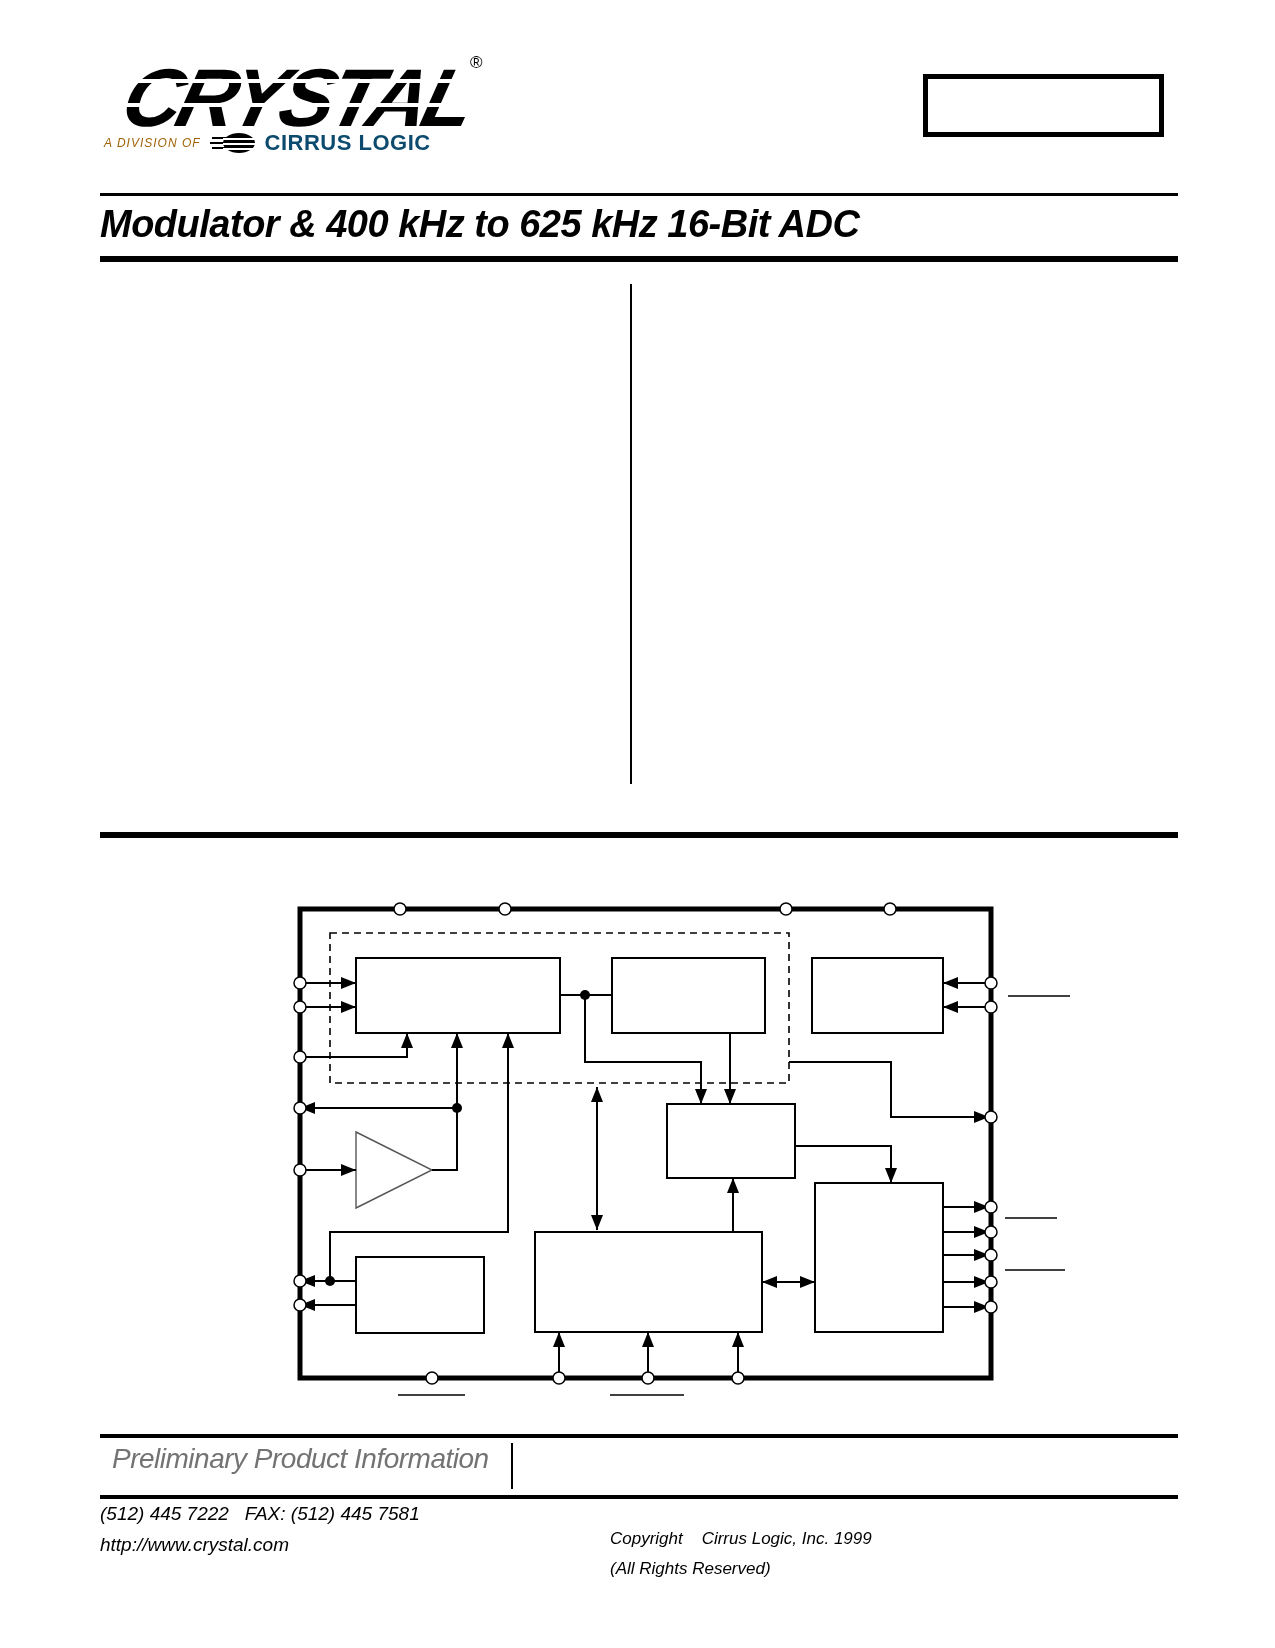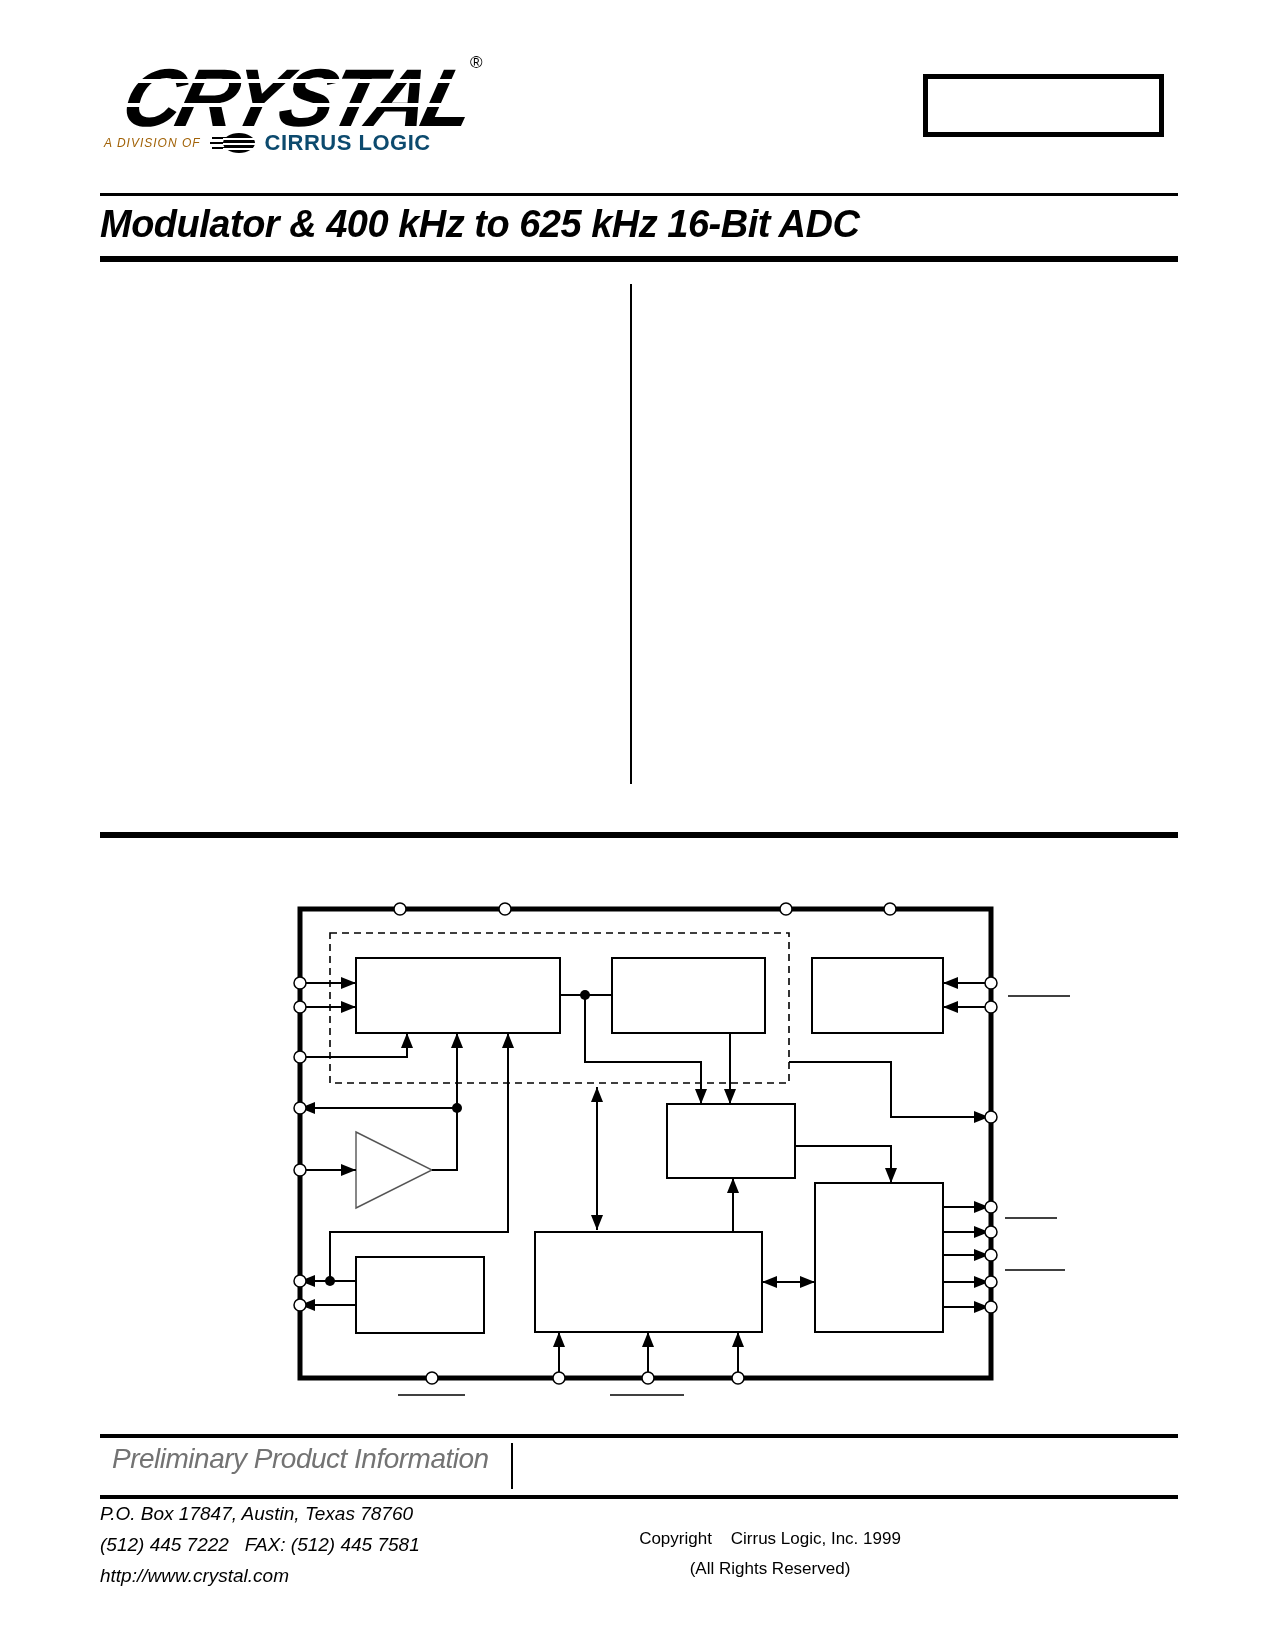--- a/index.html
+++ b/index.html
@@ -21,21 +21,21 @@
     letter-spacing:-0.5px; white-space:nowrap; }
   .vdivider { position:absolute; left:630px; top:284px; width:2px; height:500px; background:#000; }
   .banner-text { position:absolute; left:112px; top:1443px; font-size:28px;
     font-style:italic; letter-spacing:-0.5px; color:#737373; }
   .banner-tick { position:absolute; left:511px; top:1443px; width:2px; height:46px; background:#000; }
   .footer-left { position:absolute; left:100px; top:1498px; width:470px;
     font-size:19px; font-style:italic; line-height:31px; }
   .footer-left .company { font-weight:bold; }
   .footer-left .phone { white-space:pre; }
   .footer-right { position:absolute; left:610px; top:1524px; width:320px;
-    text-align:center; font-size:17px; line-height:30px; }
+    text-align:left; font-size:17px; font-style:italic; line-height:30px; }
   .footer-right .copy1 { white-space:pre; }
   svg text { font-family:"Liberation Sans", sans-serif; }
 </style>
 </head>
 <body>
 
 <div class="page">
 
   <svg class="abs" style="left:92px; top:46px;" width="400" height="100" viewBox="0 0 400 100">
     <g>
@@ -163,21 +163,20 @@
       <line x1="610" y1="1395" x2="684" y2="1395"></line>
     </g>
   </svg>
 
   <div class="hrule" style="top:1434px; height:4px;"></div>
   <div class="banner-text">Preliminary Product Information</div>
   <div class="banner-tick"></div>
   <div class="hrule" style="top:1495px; height:4px;"></div>
 
   <div class="footer-left">
-    <div>P.O. Box 17847, Austin, Texas 78760</div>
     <div class="phone">(512) 445 7222   FAX: (512) 445 7581</div>
     <div>http://www.crystal.com</div>
   </div>
   <div class="footer-right">
     <div class="copy1">Copyright    Cirrus Logic, Inc. 1999</div>
     <div>(All Rights Reserved)</div>
   </div>
 
 </div>
 

